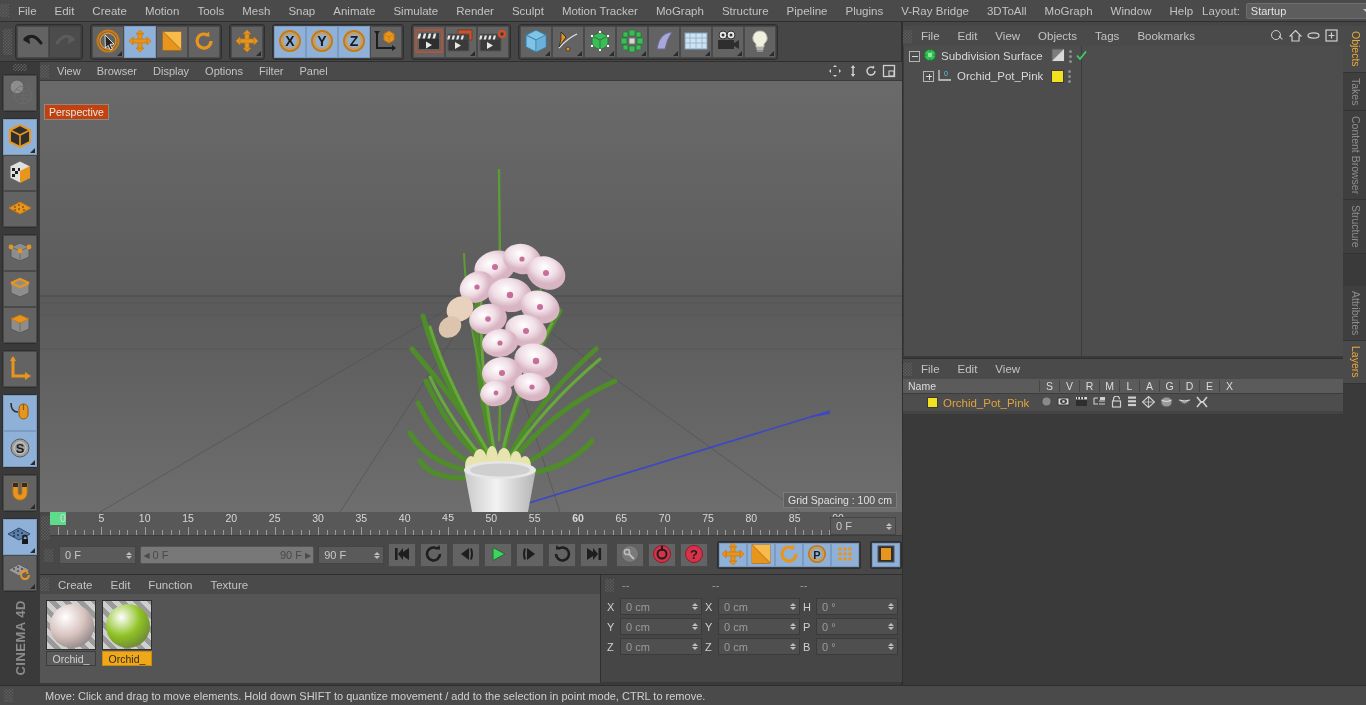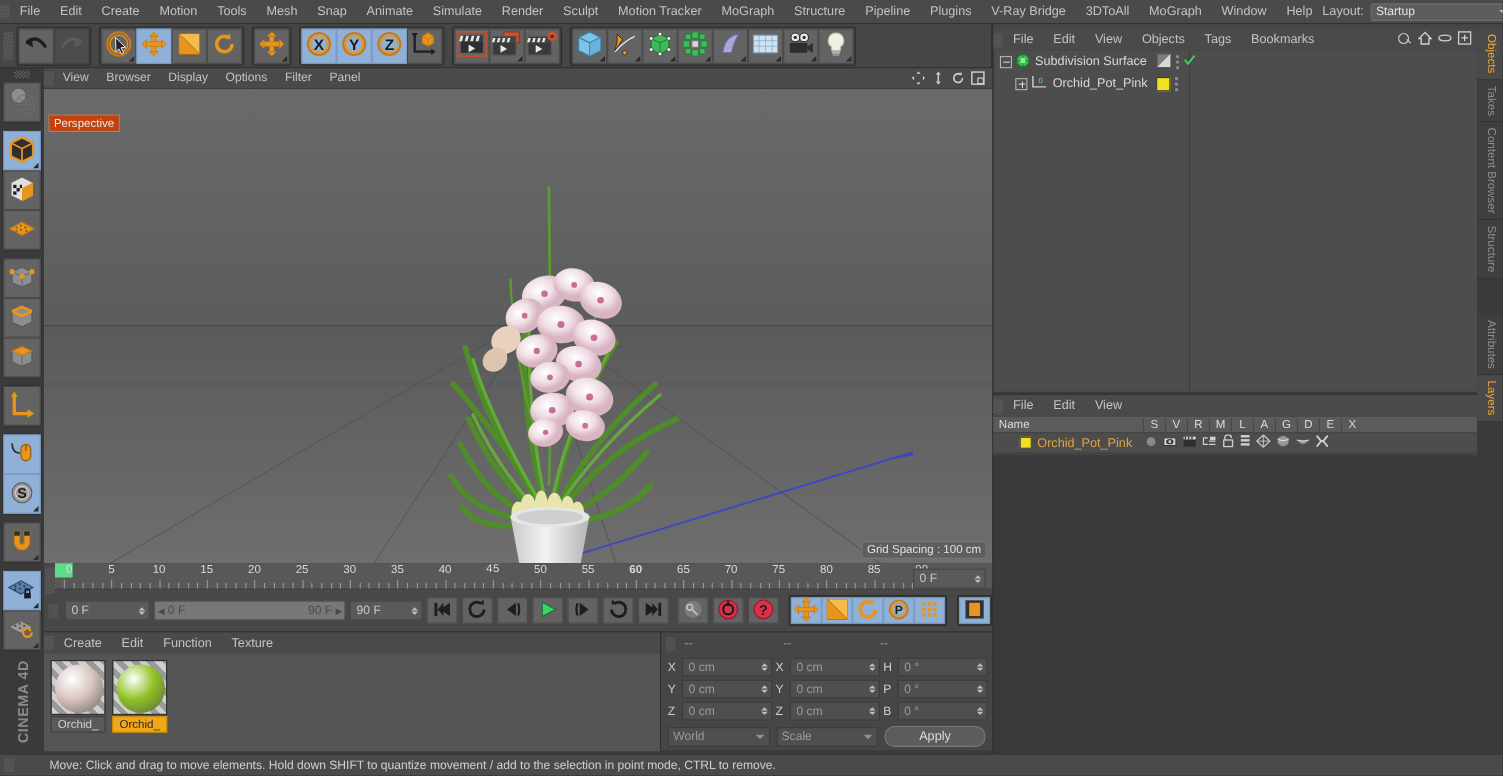--- a/index.html
+++ b/index.html
@@ -1189,31 +1189,20 @@
           <span class="co-lab">B</span>
           <div class="co-f">
             <span>0 °</span>
             <span class="spin">
               <i class="up"></i>
               <i class="dn"></i>
             </span>
           </div>
         </div>
       </div>
-    <div class="co-foot">
-      <div class="co-dd">
-        <span>World</span>
-        <span class="caret"></span>
-      </div>
-      <div class="co-dd">
-        <span>Scale</span>
-        <span class="caret"></span>
-      </div>
-      <div class="apply">Apply</div>
-    </div>
   </div>
 
   <div class="objmgr">
     <div class="om-menu">
       <div class="grip"></div>
       <div id="om-menu-items" style="display:flex;align-items:center;">
           <div class="menu-item">File</div>
           <div class="menu-item">Edit</div>
           <div class="menu-item">View</div>
           <div class="menu-item">Objects</div>

